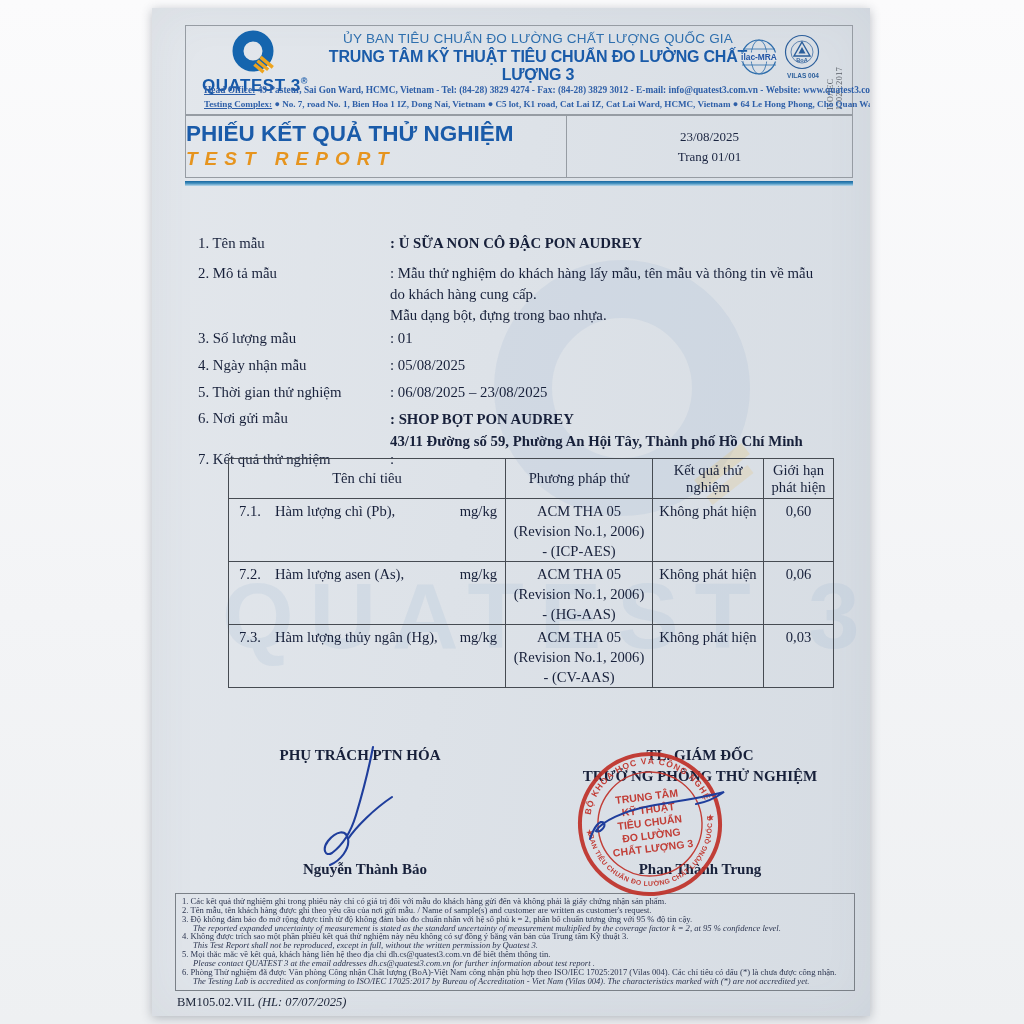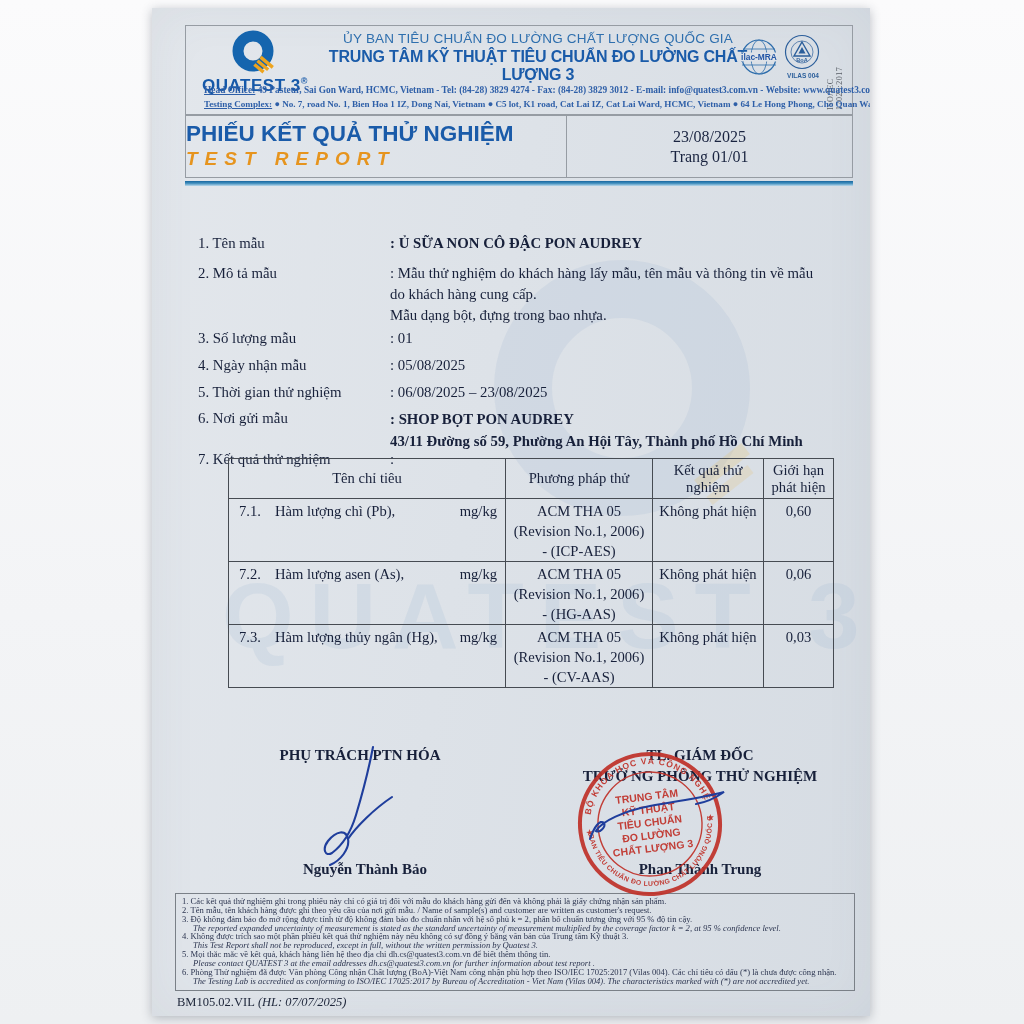--- a/index.html
+++ b/index.html
@@ -50,21 +50,21 @@
   .addr2 { top:73px; font-size:9.1px; }
   .addr .u { text-decoration:underline; }
 
   
   .title-band { position:absolute; left:33px; top:107px; width:668px; height:63px; border:1px solid #969ca3;
                 display:flex; }
   .tb-left { width:145px; border-right:1px solid #969ca3; display:flex; align-items:center; justify-content:center;
              font-size:14.5px; color:#1a2440; }
   .tb-center { width:381px; border-right:1px solid #969ca3; text-align:left; padding-top:5px; }
   .tb-right { flex:1; display:flex; flex-direction:column; align-items:center; justify-content:center;
-              font-size:16px; color:#1a2440; line-height:20px; }
+              font-size:13px; color:#1a2440; line-height:20px; }
   .title-vi { font-family:"Liberation Sans","DejaVu Sans",sans-serif; font-weight:bold; font-size:22.5px; color:#1a5ba9; }
   .title-en { font-family:"Liberation Sans","DejaVu Sans",sans-serif; font-weight:bold; font-style:italic;
               font-size:19px; color:#e6941e; letter-spacing:7px; margin-top:1px; }
   .blue-rule { position:absolute; left:33px; top:173px; width:668px; height:5px;
                background:linear-gradient(180deg,#18679f 0%,#3f8dbd 45%,#bcd9ea 100%); }
 
   
   .field { position:absolute; left:0; width:700px; font-size:14.8px; color:#17203a; line-height:21px; }
   .f-label { position:absolute; left:46px; white-space:nowrap; }
   .f-value { position:absolute; left:238px; width:432px; }

